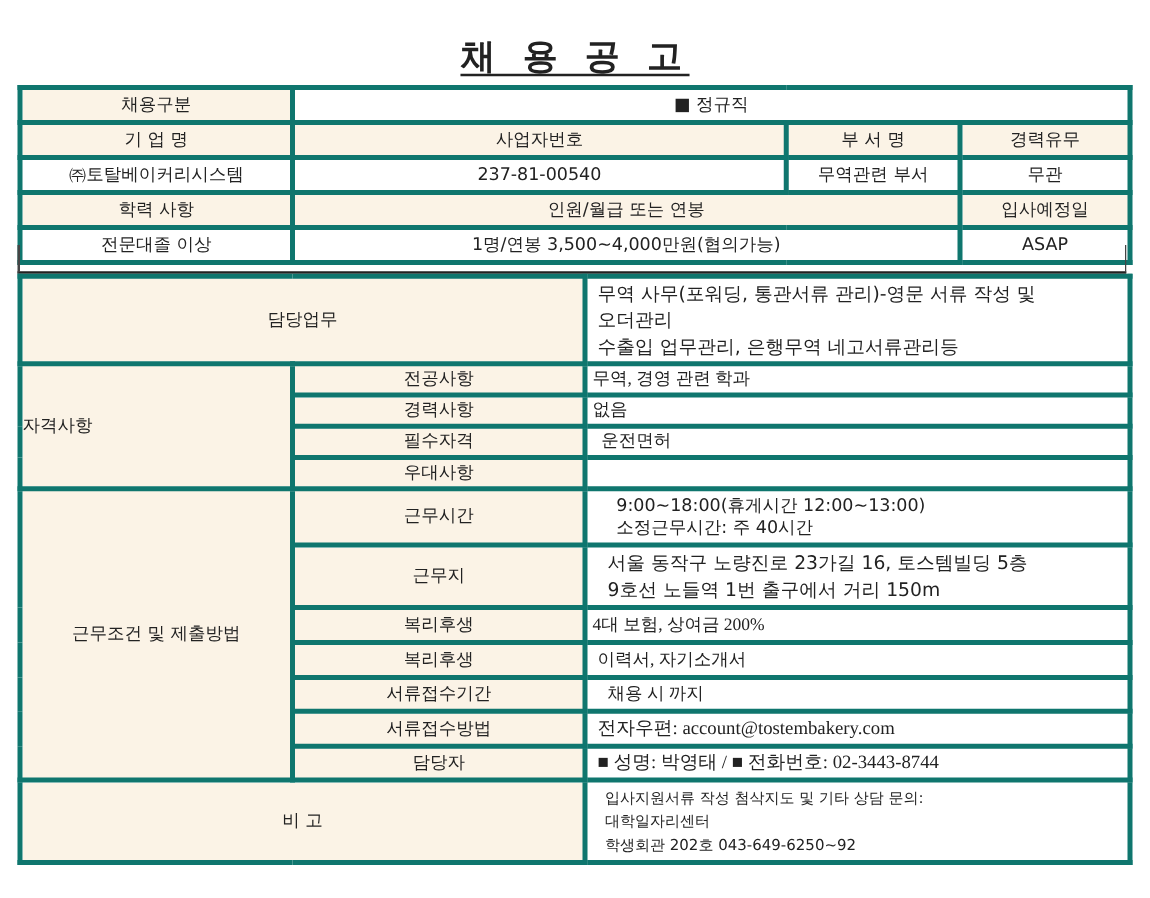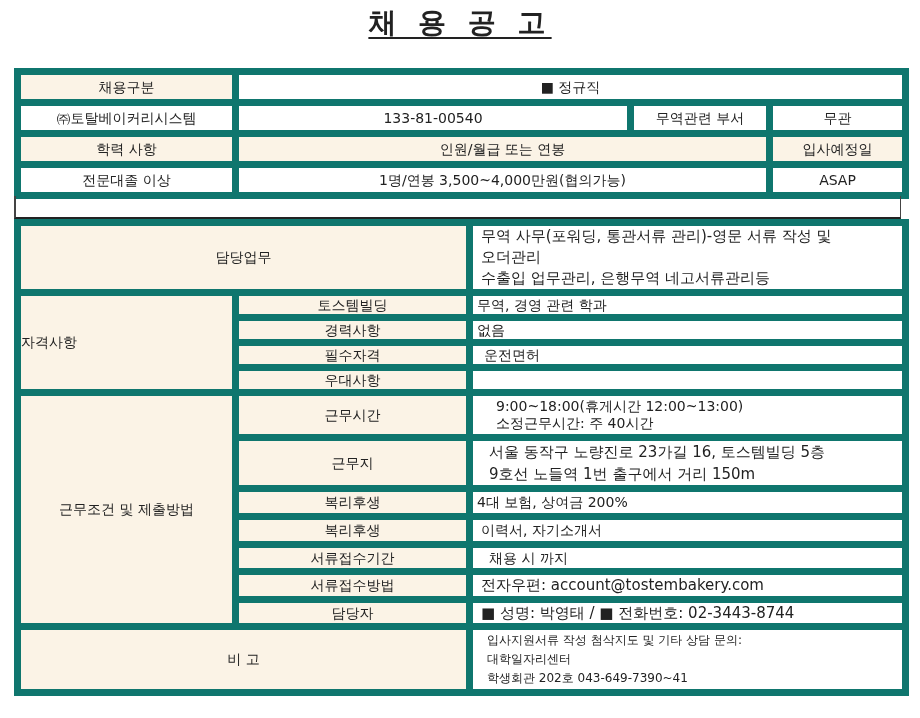--- a/index.html
+++ b/index.html
@@ -1,27 +1,27 @@
 <!DOCTYPE html>
 <html><head>
 <meta charset="utf-8">
 <style>
   html, body { margin:0; padding:0; background:#ffffff; }
   body { width:920px; height:718px; position:relative; font-family:"DejaVu Sans", sans-serif; color:#222; overflow:hidden; }
-  .title { position:absolute; left:0; width:920px; top:4px; text-align:center; font-size:28px; font-weight:bold; letter-spacing:6px; }
+  .title { position:absolute; left:0; width:920px; top:26px; text-align:center; font-size:28px; font-weight:bold; letter-spacing:6px; }
   .title span { text-decoration:underline; text-underline-offset:5px; text-decoration-thickness:2px; }
   table { border-collapse:collapse; position:absolute; left:14px; table-layout:fixed; }
-  td { border:7px solid #0f766e; font-size:14px; line-height:17px; padding:0 4px; text-align:center; vertical-align:middle; overflow:hidden; white-space:nowrap; }
+  td { border:4px solid #0f766e; font-size:14px; line-height:17px; padding:0 4px; text-align:center; vertical-align:middle; overflow:hidden; white-space:nowrap; }
   .hd { background:#fbf3e6; }
   .wh { background:#ffffff; }
   #t1 { top:68px; width:888px; border:2px solid #222; }
   #t1 td { height:24px; }
   .spacer { position:absolute; left:14px; top:196px; width:884px; height:21px; border-left:2px solid #444; border-right:1px solid #444; border-bottom:2px solid #222; }
   #t2 { top:219px; width:888px; border:2px solid #222; border-bottom:3px solid #222; }
-  .l { text-align:left; }
+  .l { text-align:left;font-family:Liberation Serif, serif; }
   .multi { white-space:normal; text-align:left; }
   .small { font-size:12px; line-height:16px; }
 </style>
 </head>
 <body>
 
 <div class="title"><span>채 용 공 고</span></div>
 
 <table id="t1">
   <colgroup>
@@ -29,22 +29,28 @@
       <col style="width:395px">
       <col style="width:139px">
       <col style="width:136px">
     </colgroup>
   <tbody>
       <tr>
     <td class="hd">채용구분</td>
     <td class="wh" colspan="3">■ 정규직</td>
   </tr>
   <tr>
+    <td class="hd">기 업 명</td>
+    <td class="hd">사업자번호</td>
+    <td class="hd">부 서 명</td>
+    <td class="hd">경력유무</td>
+  </tr>
+  <tr>
     <td class="wh">㈜토탈베이커리시스템</td>
-    <td class="wh">133-81-00540</td>
+    <td class="wh">237-81-00540</td>
     <td class="wh">무역관련 부서</td>
     <td class="wh">무관</td>
   </tr>
   <tr>
     <td class="hd">학력 사항</td>
     <td class="hd" colspan="2">인원/월급 또는 연봉</td>
     <td class="hd">입사예정일</td>
   </tr>
   <tr>
     <td class="wh">전문대졸 이상</td>
@@ -66,21 +72,21 @@
       <tr style="height:70px">
     <td class="hd" colspan="2">담당업무</td>
     <td class="wh multi" style="font-size:15px;line-height:21px;padding-left:8px">
       <div>무역 사무(포워딩, 통관서류 관리)-영문 서류 작성 및</div>
       <div>오더관리</div>
       <div>수출입 업무관리, 은행무역 네고서류관리등</div>
     </td>
   </tr>
   <tr style="height:25px">
     <td class="hd l" rowspan="4" style="padding-left:0">자격사항</td>
-    <td class="hd">토스템빌딩</td>
+    <td class="hd">전공사항</td>
     <td class="wh l">무역, 경영 관련 학과</td>
   </tr>
   <tr style="height:25px">
     <td class="hd">경력사항</td>
     <td class="wh l">없음</td>
   </tr>
   <tr style="height:25px">
     <td class="hd">필수자격</td>
     <td class="wh l" style="padding-left:11px">운전면허</td>
   </tr>
@@ -121,17 +127,17 @@
   </tr>
   <tr style="height:27px">
     <td class="hd">담당자</td>
     <td class="wh l" style="padding-left:8px;font-size:15px">■ 성명: 박영태 / ■ 전화번호: 02-3443-8744</td>
   </tr>
   <tr style="height:66px">
     <td class="hd" colspan="2">비 고</td>
     <td class="wh multi small" style="padding-left:14px;line-height:19px">
       <div>입사지원서류 작성 첨삭지도 및 기타 상담 문의:</div>
       <div>대학일자리센터</div>
-      <div>학생회관 202호 043-649-7390~41</div>
+      <div>학생회관 202호 043-649-6250~92</div>
     </td>
   </tr>
 </tbody>
   </table>
 
 </body></html>

